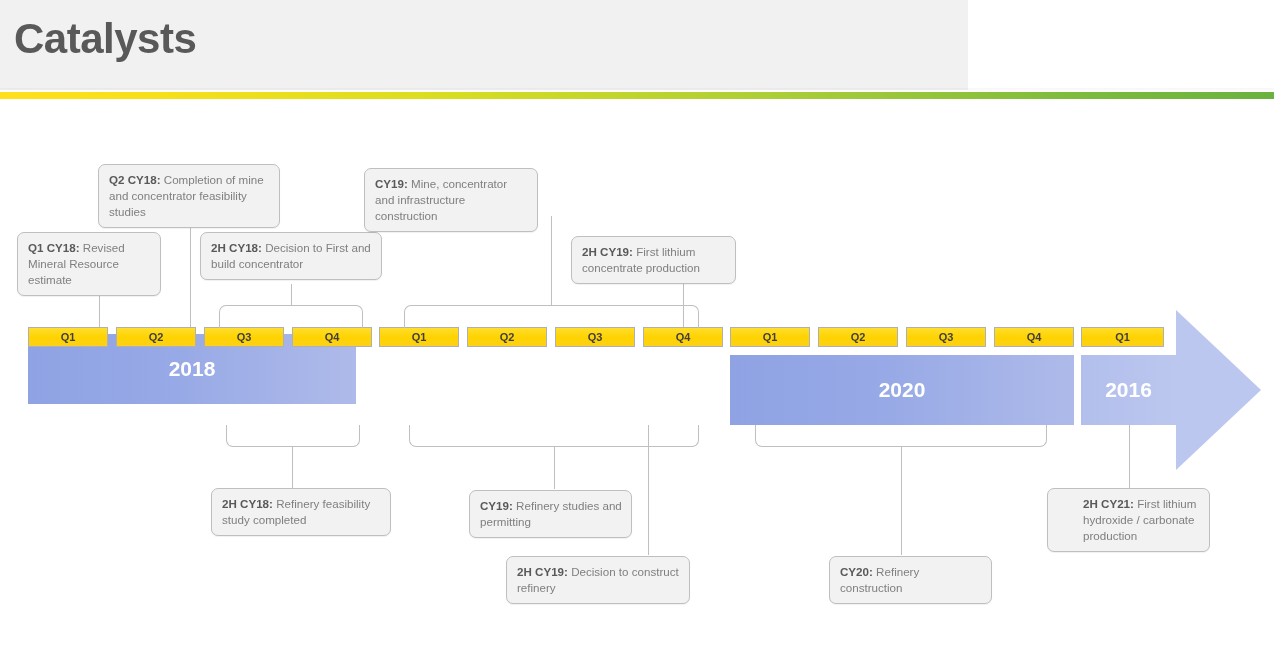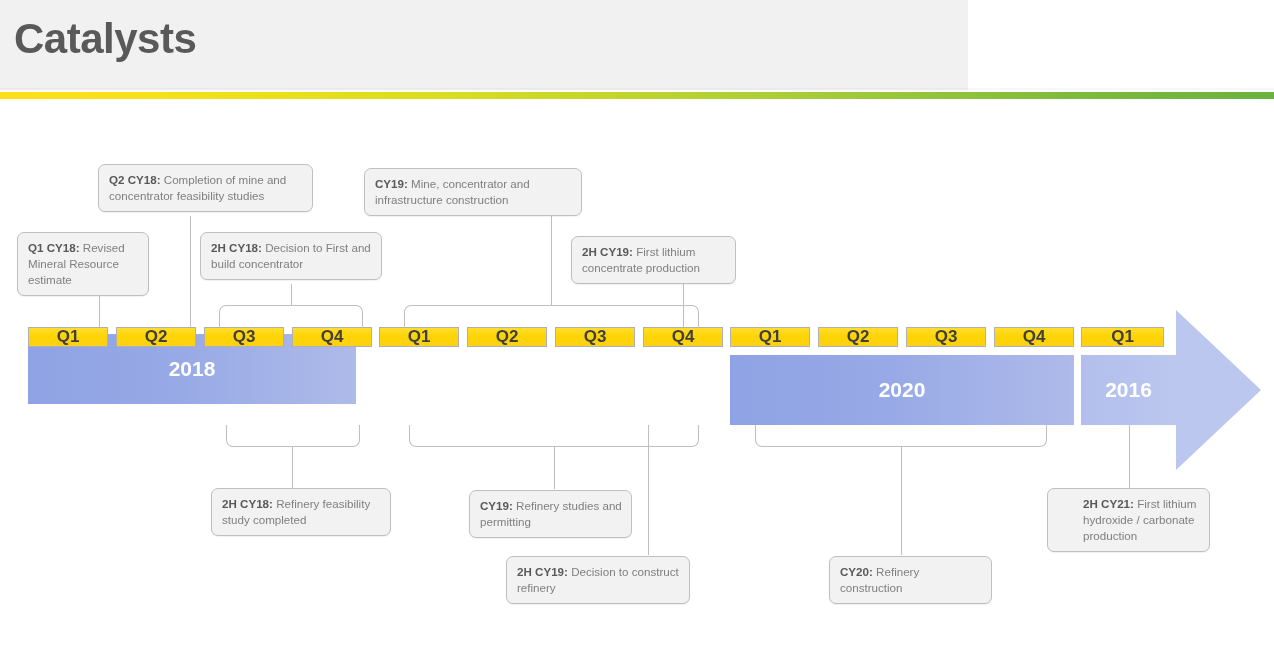--- a/index.html
+++ b/index.html
@@ -45,21 +45,21 @@
     font-size:16.5px;font-weight:normal;color:#4d4d4d;letter-spacing:1.4px;
     line-height:18px;
   }
 
   
   .qtr{
     position:absolute;height:20px;
     background:linear-gradient(180deg,#ffdd2b 0%,#ffd300 55%,#fcd11a 100%);
     border:1px solid #b0b0b0;
     box-sizing:border-box;
-    color:#3f3f3f;font-size:17px;font-weight:bold;
+    color:#3f3f3f;font-size:11px;font-weight:bold;
     text-align:center;line-height:18px;
   }
   .yearblk{
     position:absolute;height:70px;
     color:#ffffff;font-size:21px;font-weight:bold;
     text-align:center;line-height:70px;
     background:linear-gradient(90deg,#8fa2e3 0%,#97a9e6 45%,#aebae9 100%);
   }
   .yearblk.last{
     background:linear-gradient(90deg,#b2bfec 0%,#bcc7ef 100%);
@@ -150,33 +150,33 @@
   <div class="brk-dn" style="left:409px;top:425px;width:290px;height:22px;"></div>
   <div class="vline" style="left:554px;top:447px;height:42px;"></div>
 
   <div class="vline" style="left:648px;top:425px;height:130px;"></div>
 
   <div class="brk-dn" style="left:755px;top:425px;width:292px;height:22px;"></div>
   <div class="vline" style="left:901px;top:447px;height:108px;"></div>
 
   <div class="vline" style="left:1129px;top:425px;height:64px;"></div>
 
-  <div class="box" style="left:17px;top:232px;width:132px;">
+  <div class="box" style="left:17px;top:232px;width:144px;">
     <b>Q1 CY18:</b><span> Revised Mineral Resource estimate</span>
   </div>
 
-  <div class="box" style="left:98px;top:164px;width:215px;">
+  <div class="box" style="left:98px;top:164px;width:182px;">
     <b>Q2 CY18:</b><span> Completion of mine and concentrator feasibility studies</span>
   </div>
 
   <div class="box" style="left:200px;top:232px;width:182px;">
     <b>2H CY18:</b><span> Decision to First and build concentrator</span>
   </div>
 
-  <div class="box" style="left:364px;top:168px;width:218px;">
+  <div class="box" style="left:364px;top:168px;width:174px;">
     <b>CY19:</b><span> Mine, concentrator and infrastructure construction</span>
   </div>
 
   <div class="box" style="left:571px;top:236px;width:165px;">
     <b>2H CY19:</b><span> First lithium concentrate production</span>
   </div>
 
   <div class="box" style="left:211px;top:488px;width:180px;">
     <b>2H CY18:</b><span> Refinery feasibility study completed</span>
   </div>

